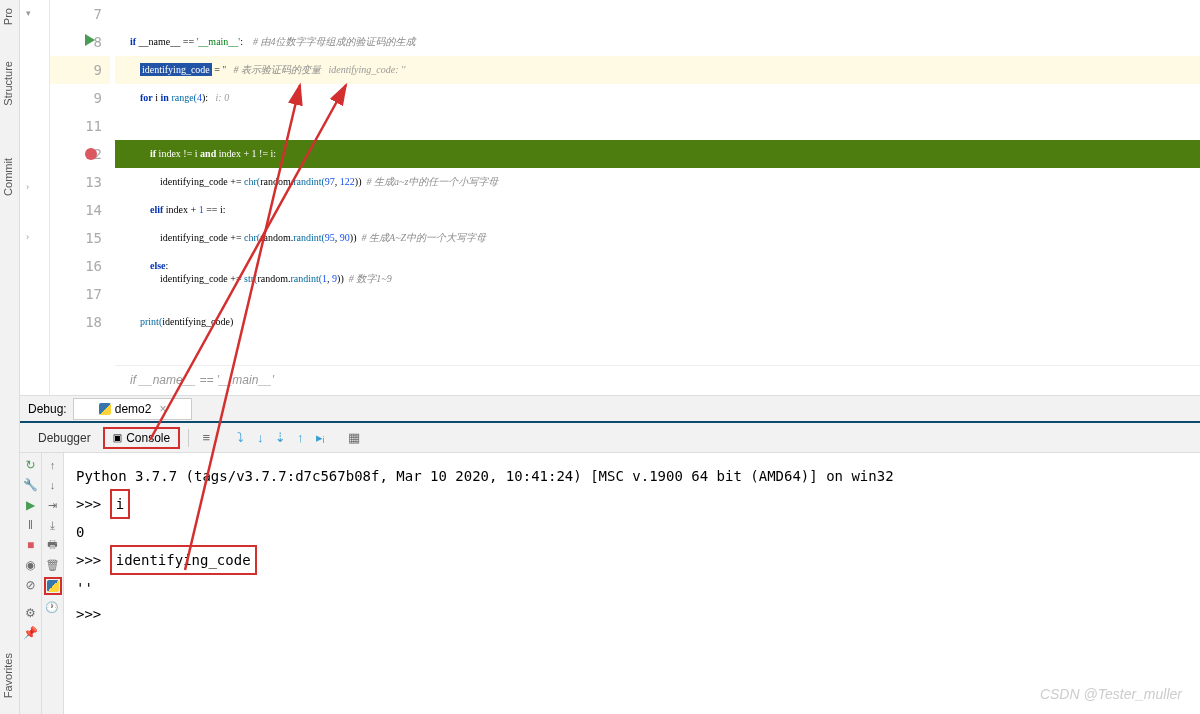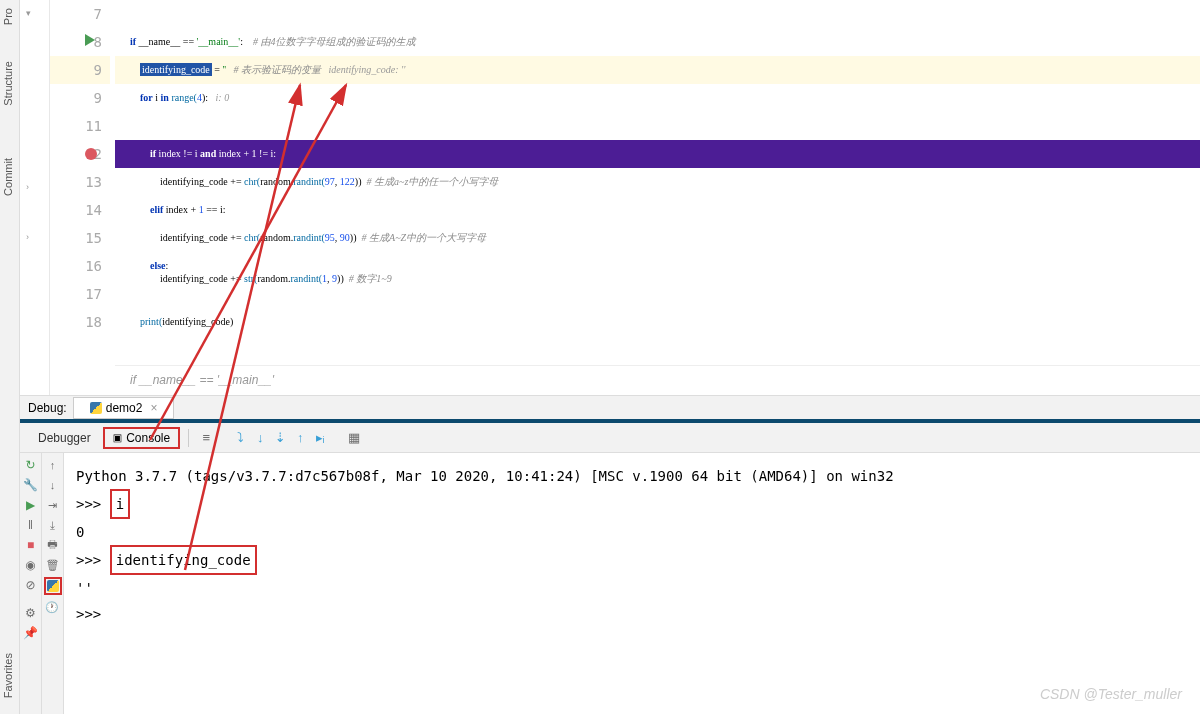--- a/index.html
+++ b/index.html
@@ -10,33 +10,33 @@
 .fold-strip .fi { position: absolute; left: 6px; font-size: 9px; color: #999; }
 .gutter-col { position: absolute; left: 50px; top: 0; width: 60px; height: 395px; background: #fff; }
 .gutter-col .ln { position: absolute; right: 8px; text-align: right; font-family: 'Consolas', monospace; font-size: 14px; color: #aaa; height: 28px; line-height: 28px; }
 .gutter-icons { position: absolute; left: 85px; top: 0; width: 30px; height: 395px; }
 .gutter-icons .gi { position: absolute; width: 16px; height: 16px; }
 .run-tri { border-left: 10px solid #499c54; border-top: 6px solid transparent; border-bottom: 6px solid transparent; }
 .bp { width: 12px; height: 12px; background: #db5860; border-radius: 50%; }
 .code-area { position: absolute; left: 115px; top: 0; right: 0; height: 360px; font-family: Liberation Serif, serif; font-size: 10px; }
 .code-line { position: absolute; left: 0; right: 0; height: 28px; line-height: 28px; padding-left: 15px; white-space: pre; }
 .hl-yellow { background: #fffae3; }
-.hl-blue { background: #4c1d95; color: #fff; }
+.hl-blue { background: #4d7c0f; color: #fff; }
 .hl-blue .kw, .hl-blue .id, .hl-blue .op, .hl-blue .num { color: #fff !important; }
 .kw { color: #0033b3; font-weight: bold; }
 .fn { color: #0369a1; }
 .str { color: #067d17; }
 .num { color: #1750eb; }
 .cm { color: #8c8c8c; font-style: italic; }
 .id { color: #000; }
 .hint { color: #999; font-style: italic; }
 .sel-bg { background: #2154a6; color: #fff; padding: 1px 2px; }
 .breadcrumb { position: absolute; left: 115px; top: 365px; right: 0; height: 28px; line-height: 28px; padding-left: 15px; font-size: 12px; color: #999; font-style: italic; background: #fff; border-top: 1px solid #eee; }
-.debug-hdr { position: absolute; left: 20px; top: 395px; right: 0; height: 28px; background: #f2f2f2; border-top: 1px solid #ddd; border-bottom: 4px solid #0c4a6e; display: flex; align-items: center; padding-left: 8px; gap: 6px; }
-.debug-tab { display: flex; align-items: center; gap: 4px; padding: 3px 16px; background: #fff; border: 1px solid #ccc; font-size: 12px; }
+.debug-hdr { position: absolute; left: 20px; top: 395px; right: 0; height: 28px; background: #f2f2f2; border-top: 1px solid #ddd; border-bottom: 2px solid #0c4a6e; display: flex; align-items: center; padding-left: 8px; gap: 6px; }
+.debug-tab { display: flex; align-items: center; gap: 4px; padding: 3px 25px; background: #fff; border: 1px solid #ccc; font-size: 12px; }
 .py-ico { width: 12px; height: 12px; background: linear-gradient(135deg, #3776ab 50%, #ffd43b 50%); border-radius: 2px; }
 .debug-tools { position: absolute; left: 20px; top: 423px; right: 0; height: 30px; background: #f2f2f2; border-bottom: 1px solid #ddd; display: flex; align-items: center; padding-left: 8px; gap: 2px; }
 .tab-btn { padding: 4px 10px; font-size: 12px; color: #333; cursor: pointer; }
 .console-tab { border: 2px solid #d32f2f; padding: 2px 8px; display: flex; align-items: center; gap: 4px; }
 .tb-ic { width: 18px; height: 18px; display: flex; align-items: center; justify-content: center; font-size: 13px; color: #6e6e6e; cursor: pointer; }
 .tb-ic.blue { color: #389fd6; }
 .debug-side { position: absolute; left: 20px; top: 453px; width: 22px; bottom: 0; background: #f2f2f2; border-right: 1px solid #ddd; display: flex; flex-direction: column; align-items: center; gap: 4px; padding-top: 4px; }
 .ds-ic { width: 16px; height: 16px; display: flex; align-items: center; justify-content: center; font-size: 12px; color: #6e6e6e; cursor: pointer; }
 .ds-ic.green { color: #499c54; }
 .ds-ic.red { color: #db5860; }

